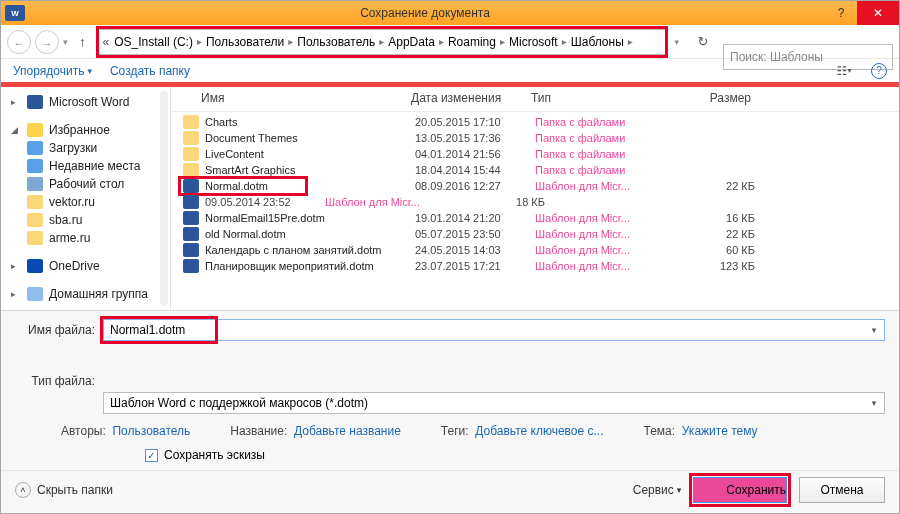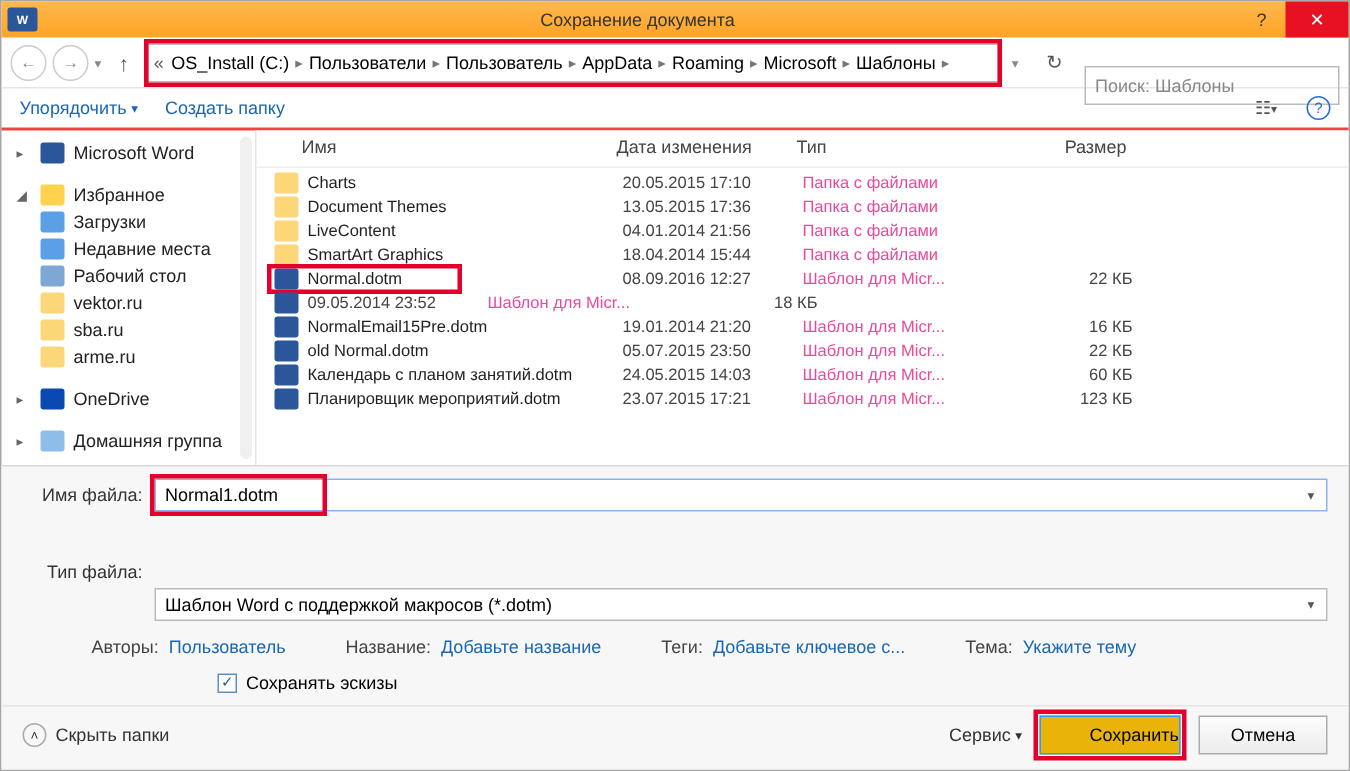--- a/index.html
+++ b/index.html
@@ -20,21 +20,21 @@
 .navbtn { width:24px; height:24px; border:1px solid #ccc; border-radius:50%; display:flex; align-items:center; justify-content:center; color:#888; font-size:11px; }
 .uparr { width:22px; height:22px; display:flex; align-items:center; justify-content:center; color:#555; font-size:14px; }
 .addressbox { flex:1; height:26px; border:1px solid #bbb; display:flex; align-items:center; padding:0 4px; position:relative; background:#fff; }
 .addr-hl { position:absolute; inset:-4px -3px; border:3px solid #e4002b; pointer-events:none; }
 .crumb { display:flex; align-items:center; gap:2px; white-space:nowrap; }
 .crumb .sep { color:#777; font-size:10px; padding:0 2px; }
 .refresh { width:24px; height:24px; display:flex; align-items:center; justify-content:center; color:#555; margin-left:4px; font-size:13px;}
 .searchbox { width:170px; height:26px; border:1px solid #bbb; padding:0 6px; display:flex; align-items:center; color:#888; margin-left:4px;margin-top:30px; }
 
 
-.toolbar { height:28px; display:flex; align-items:center; gap:18px; padding:0 12px; border-bottom:2px solid #ef4444; }
+.toolbar { height:28px; display:flex; align-items:center; gap:18px; padding:0 12px; border-bottom:5px solid #ef4444; }
 .tlink { color:#1a67b3; font-size:12px; display:flex; align-items:center; gap:3px; }
 .tspacer { flex:1; }
 .ticon { width:18px; height:18px; display:flex; align-items:center; justify-content:center; color:#555; font-size:12px;}
 
 
 .body { flex:1; display:flex; min-height:0; }
 .sidebar { width:170px; border-right:1px solid #e5e5e5; overflow:hidden; padding:6px 4px; position:relative; }
 .sidebar::after{content:"";position:absolute;top:4px;bottom:4px;right:2px;width:8px;background:#f0f0f0;border-radius:4px;}
 .sb-item { display:flex; align-items:center; gap:6px; padding:2px 6px; font-size:12px; color:#222; white-space:nowrap; }
 .sb-item.head { font-weight:normal; }
@@ -66,21 +66,21 @@
 .meta { display:flex; gap:40px; padding:4px 0 4px 46px; font-size:12px; color:#444; flex-wrap:wrap;}
 .meta .mlink { color:#1a67b3; }
 .chkrow { padding-left:130px; font-size:12px; display:flex; align-items:center; gap:6px; }
 .chkbox{width:13px;height:13px;border:1px solid #5a8ecf;display:inline-flex;align-items:center;justify-content:center;font-size:10px;color:#2b579a;background:#fff;}
 
 .actions { display:flex; align-items:center; gap:12px; padding:6px 14px 10px 14px; border-top:1px solid #e5e5e5; background:#f7f7f7;}
 .hidefolders { display:flex; align-items:center; gap:6px; font-size:12px; color:#333; }
 .actspacer{flex:1;}
 .svc { font-size:12px; color:#333; display:flex; align-items:center; gap:3px;}
 .btn { min-width:86px; height:26px; border:1px solid #adadad; background:linear-gradient(#fdfdfd,#ececec); display:flex; align-items:center; justify-content:center; font-size:12px; position:relative;}
-.btn.primary{border-color:#3399ff; background:#eab308;padding-left:32px;}
+.btn.primary{border-color:#3399ff; background:#ec4899;padding-left:32px;}
 .save-hl{position:absolute; inset:-5px; border:3px solid #e4002b; pointer-events:none;}
 </style>
 </head>
 <body>
 
 <div class="window">
 
   <div class="titlebar">
     <span class="wicon">W</span>
     <span class="title">Сохранение документа</span>

